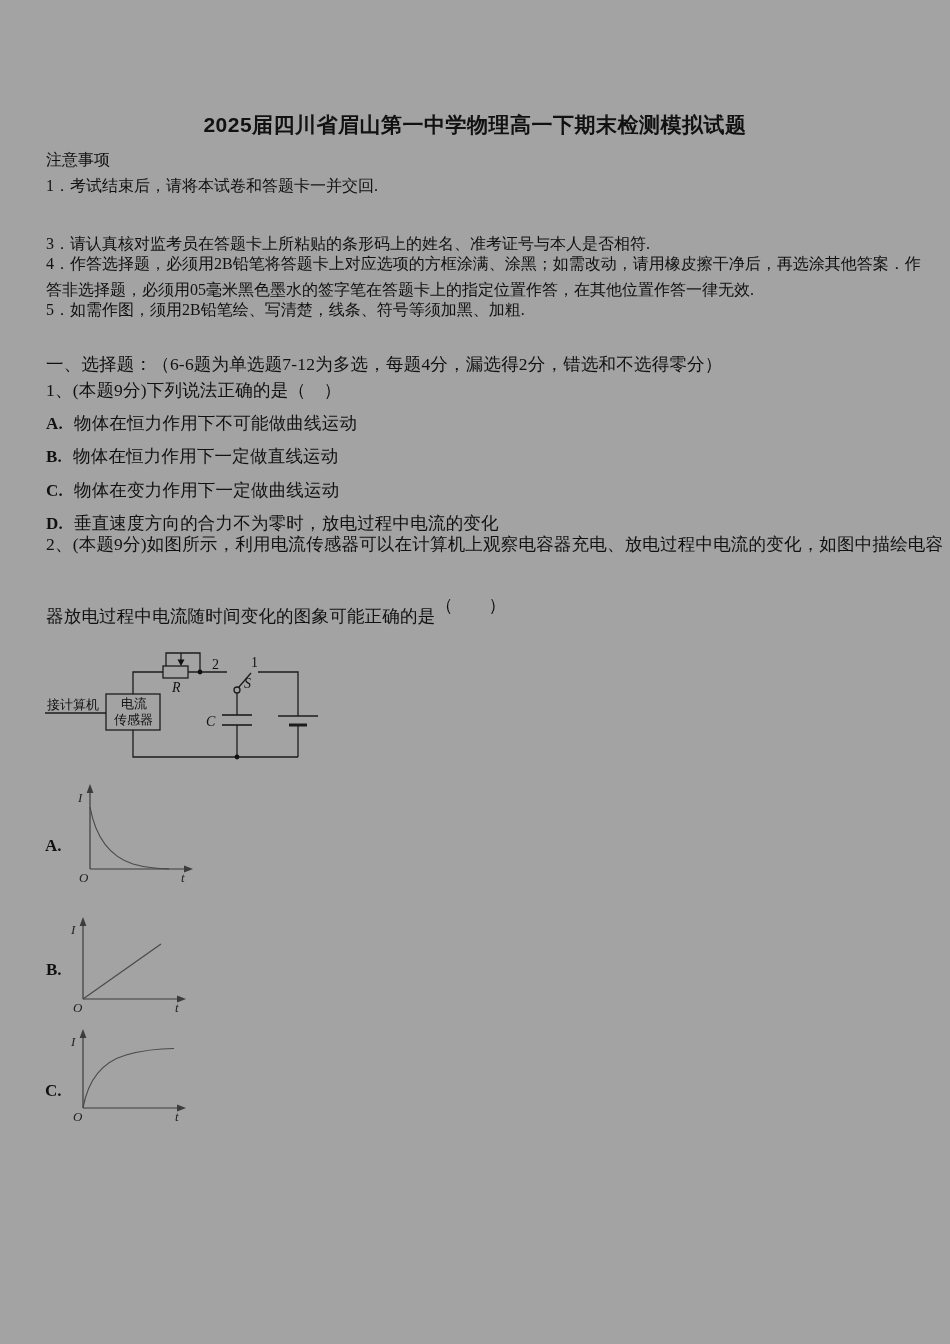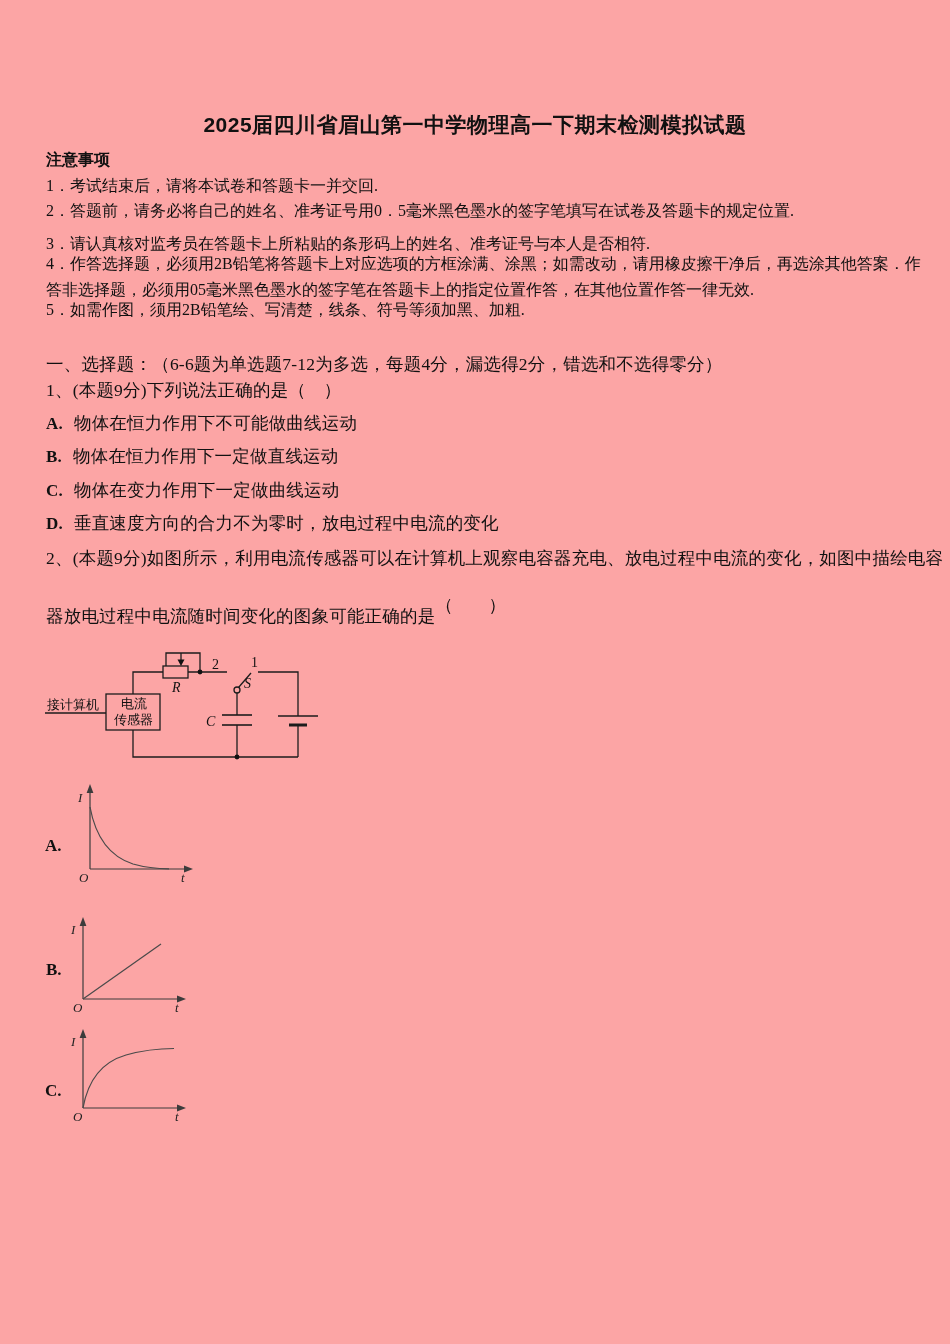--- a/index.html
+++ b/index.html
@@ -1,48 +1,47 @@
 <!DOCTYPE html>
 <html><head>
 <meta charset="utf-8">
 <style>
   html,body { margin:0; padding:0; background:#fff; }
   .page {
-    position:relative; width:950px; height:1344px; background:#fca5a5;
+    position:relative; width:950px; height:1344px; background:#a3a3a3;
     overflow:hidden; color:#111;
     font-family:"Liberation Serif", serif;
   }
   .abs { position:absolute; left:46px; }
   .title {
     position:absolute; top:111px; left:0; width:950px; text-align:center;
     font-family:"Liberation Sans", sans-serif; font-weight:bold; font-size:21px;
     letter-spacing:0.5px;
   }
   .notice-h {
-    font-family:"Liberation Sans", sans-serif; font-weight:bold; font-size:16px;
+    font-family:"Liberation Sans", sans-serif; font-weight:normal; font-size:16px;
   }
   .n { font-size:16px; line-height:20px; }
   .n4 { width:884px; line-height:26px; }
   .q { font-size:17.5px; letter-spacing:0.2px; white-space:nowrap; }
   .option { display:flex; align-items:baseline; }
   .opt-letter { font-weight:bold; font-size:17px; margin-right:11px; white-space:nowrap; }
   .graph-letter { font-weight:bold; font-size:17px; }
   .paren { position:relative; top:-11px; }
   svg text { user-select:none; }
 </style>
 </head>
 <body>
 
 <div class="page">
 
   <div class="title">2025届四川省眉山第一中学物理高一下期末检测模拟试题</div>
 
   <div class="abs notice-h" style="top:150px">注意事项</div>
   <div class="abs n" style="top:176px">1．考试结束后，请将本试卷和答题卡一并交回.</div>
-  <div class="abs n" style="top:201px">2．答题前，请务必将自己的姓名、准考证号用0．5毫米黑色墨水的签字笔填写在试卷及答题卡的规定位置.</div>
   <div class="abs n" style="top:234px">3．请认真核对监考员在答题卡上所粘贴的条形码上的姓名、准考证号与本人是否相符.</div>
   <div class="abs n n4" style="top:251px">4．作答选择题，必须用2B铅笔将答题卡上对应选项的方框涂满、涂黑；如需改动，请用橡皮擦干净后，再选涂其他答案．作答非选择题，必须用05毫米黑色墨水的签字笔在答题卡上的指定位置作答，在其他位置作答一律无效.</div>
   <div class="abs n" style="top:300px">5．如需作图，须用2B铅笔绘、写清楚，线条、符号等须加黑、加粗.</div>
 
   <div class="abs q" style="top:352px">一、选择题：（6-6题为单选题7-12为多选，每题4分，漏选得2分，错选和不选得零分）</div>
 
   <div class="abs q" style="top:378px">1、(本题9分)下列说法正确的是（　）</div>
 
   <div class="abs q option" style="top:411px">
     <span class="opt-letter">A.</span>
@@ -54,21 +53,21 @@
   </div>
   <div class="abs q option" style="top:478px">
     <span class="opt-letter">C.</span>
     <span>物体在变力作用下一定做曲线运动</span>
   </div>
   <div class="abs q option" style="top:511px">
     <span class="opt-letter">D.</span>
     <span>垂直速度方向的合力不为零时，放电过程中电流的变化</span>
   </div>
 
-  <div class="abs q" style="top:546px">2、(本题9分)如图所示，利用电流传感器可以在计算机上观察电容器充电、放电过程中电流的变化，如图中描绘电容</div>
+  <div class="abs q" style="top:532px">2、(本题9分)如图所示，利用电流传感器可以在计算机上观察电容器充电、放电过程中电流的变化，如图中描绘电容</div>
   <div class="abs q" style="top:604px">
     <span>器放电过程中电流随时间变化的图象可能正确的是</span><span class="paren">（　　）</span>
   </div>
 
   <svg class="abs" style="left:45px; top:645px" width="330" height="130" viewBox="0 0 330 130">
     <g stroke="#1c1c1c" stroke-width="1.3" fill="none">
       <line x1="0" y1="68" x2="61" y2="68"></line>
       <rect x="61" y="49" width="54" height="36"></rect>
       <polyline points="88,49 88,27 118,27"></polyline>
       <rect x="118" y="21" width="25" height="12"></rect>

